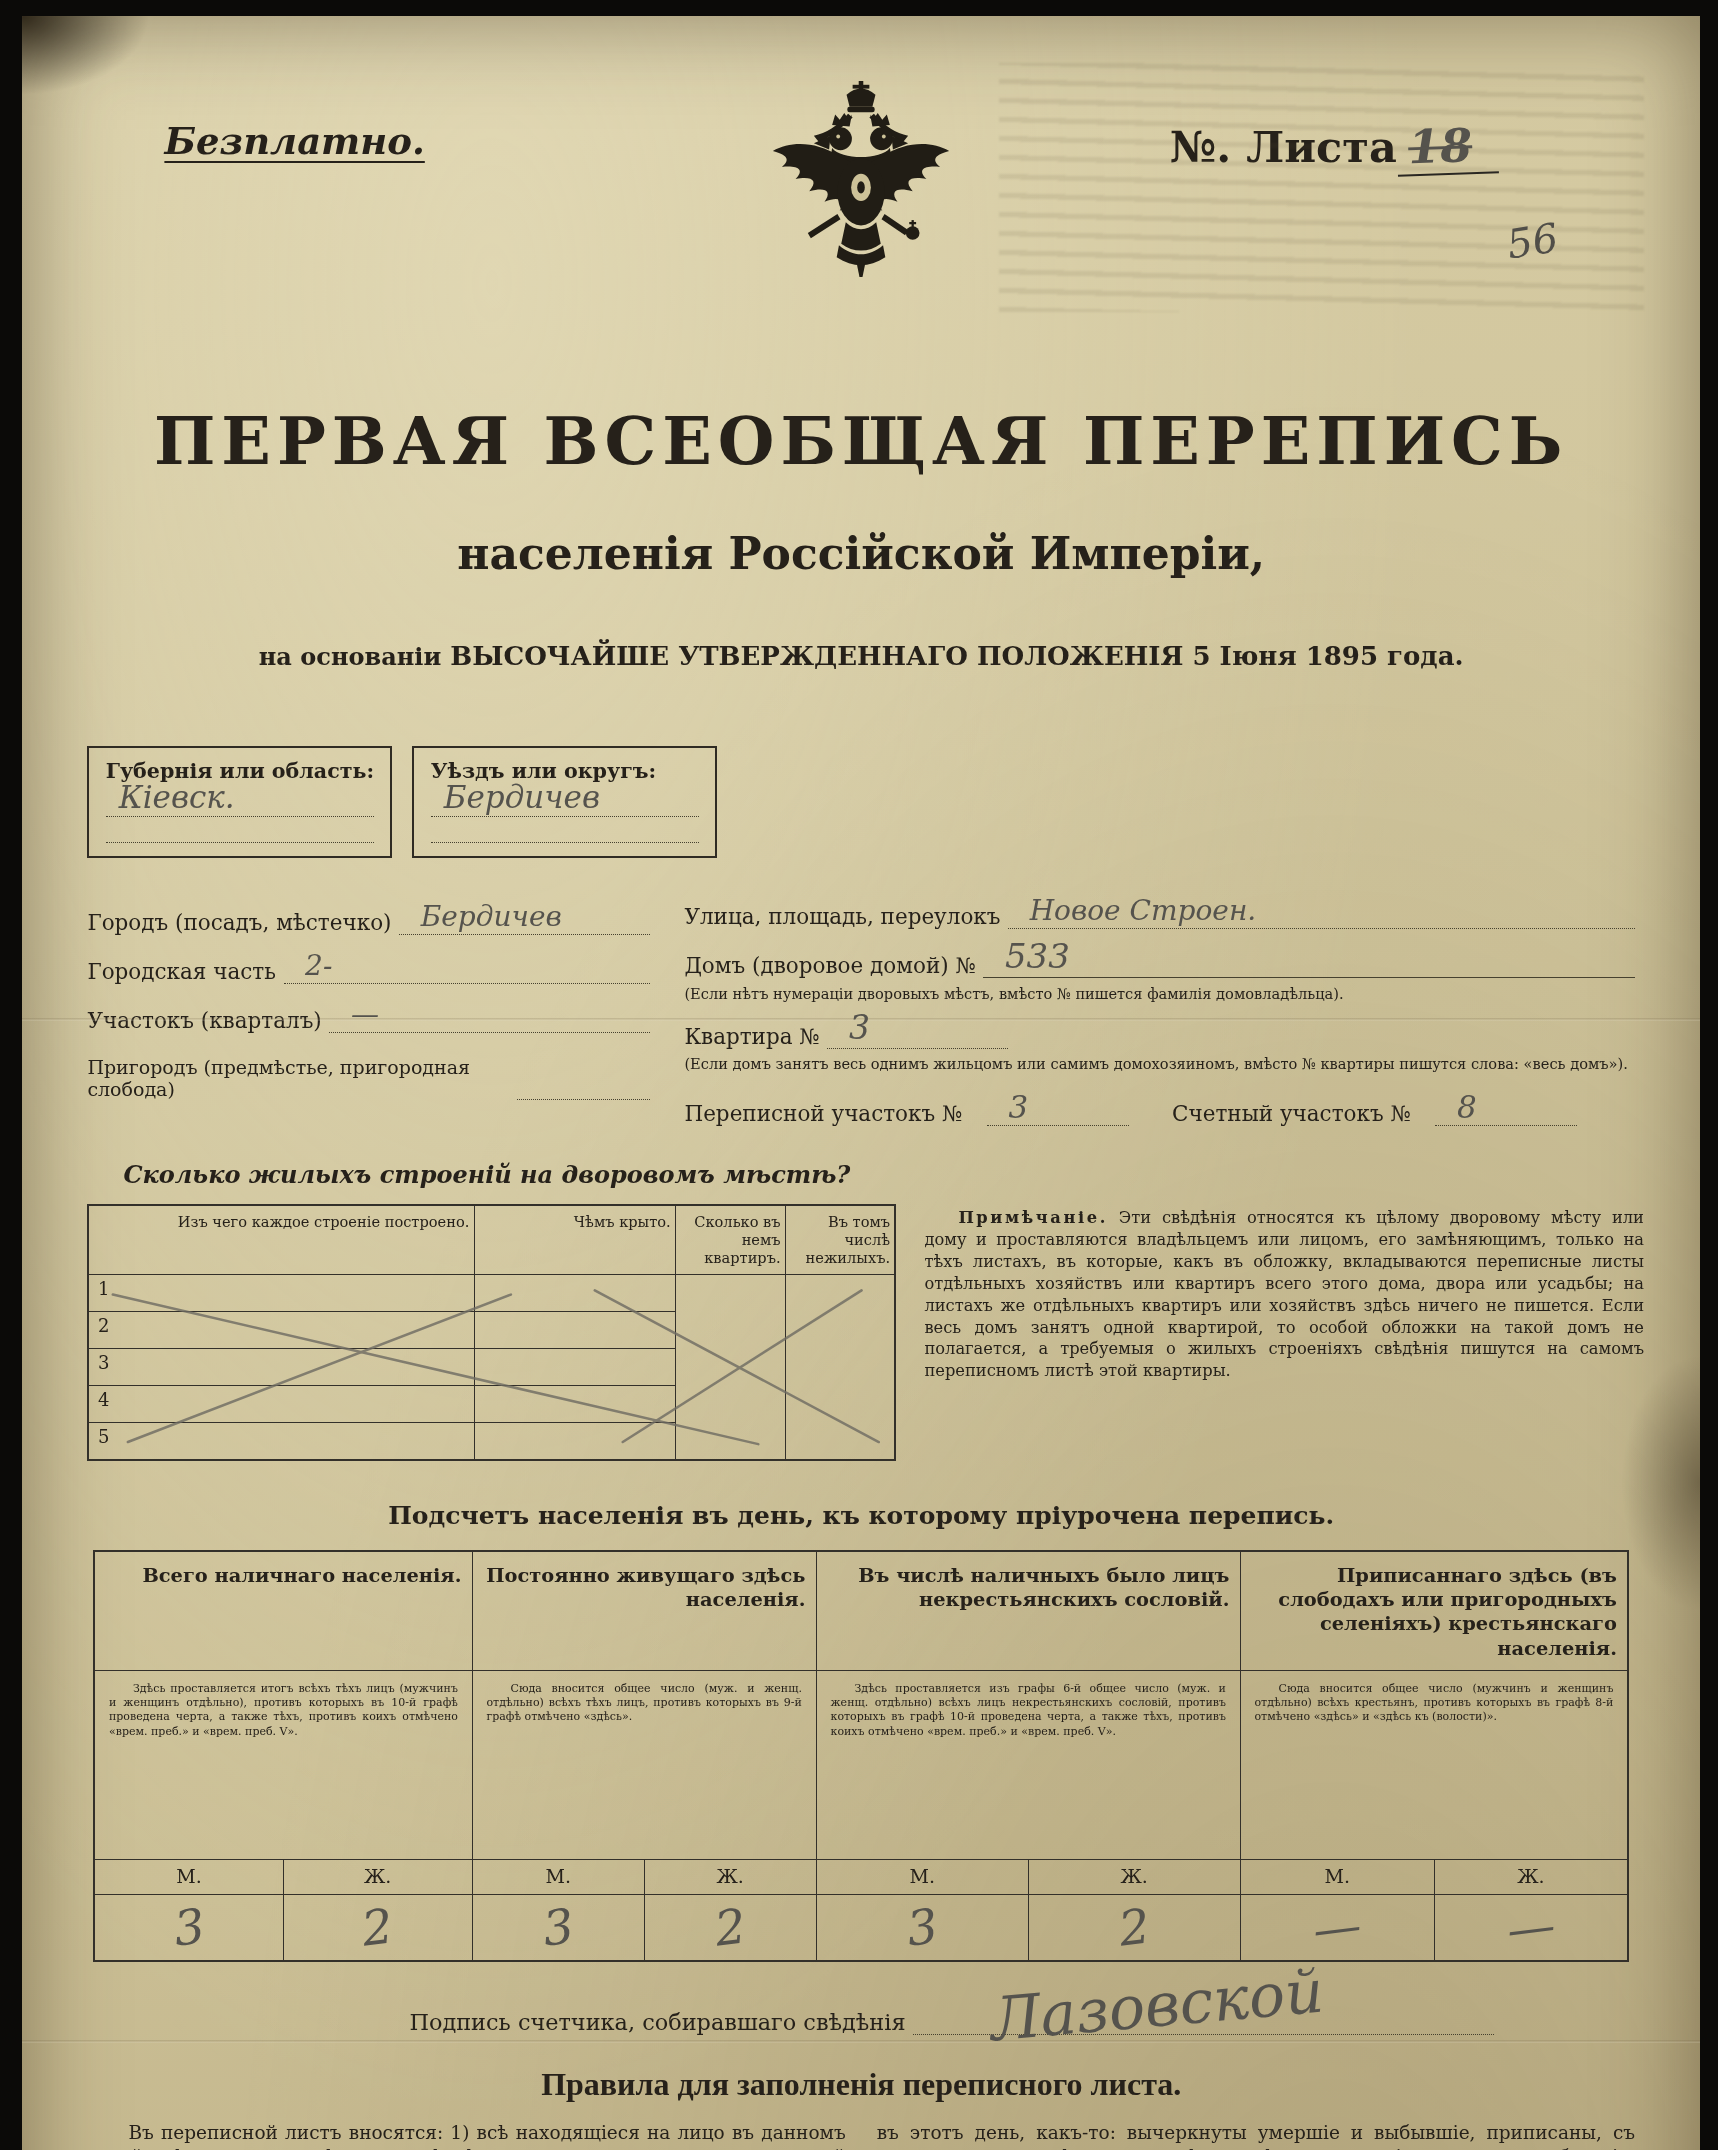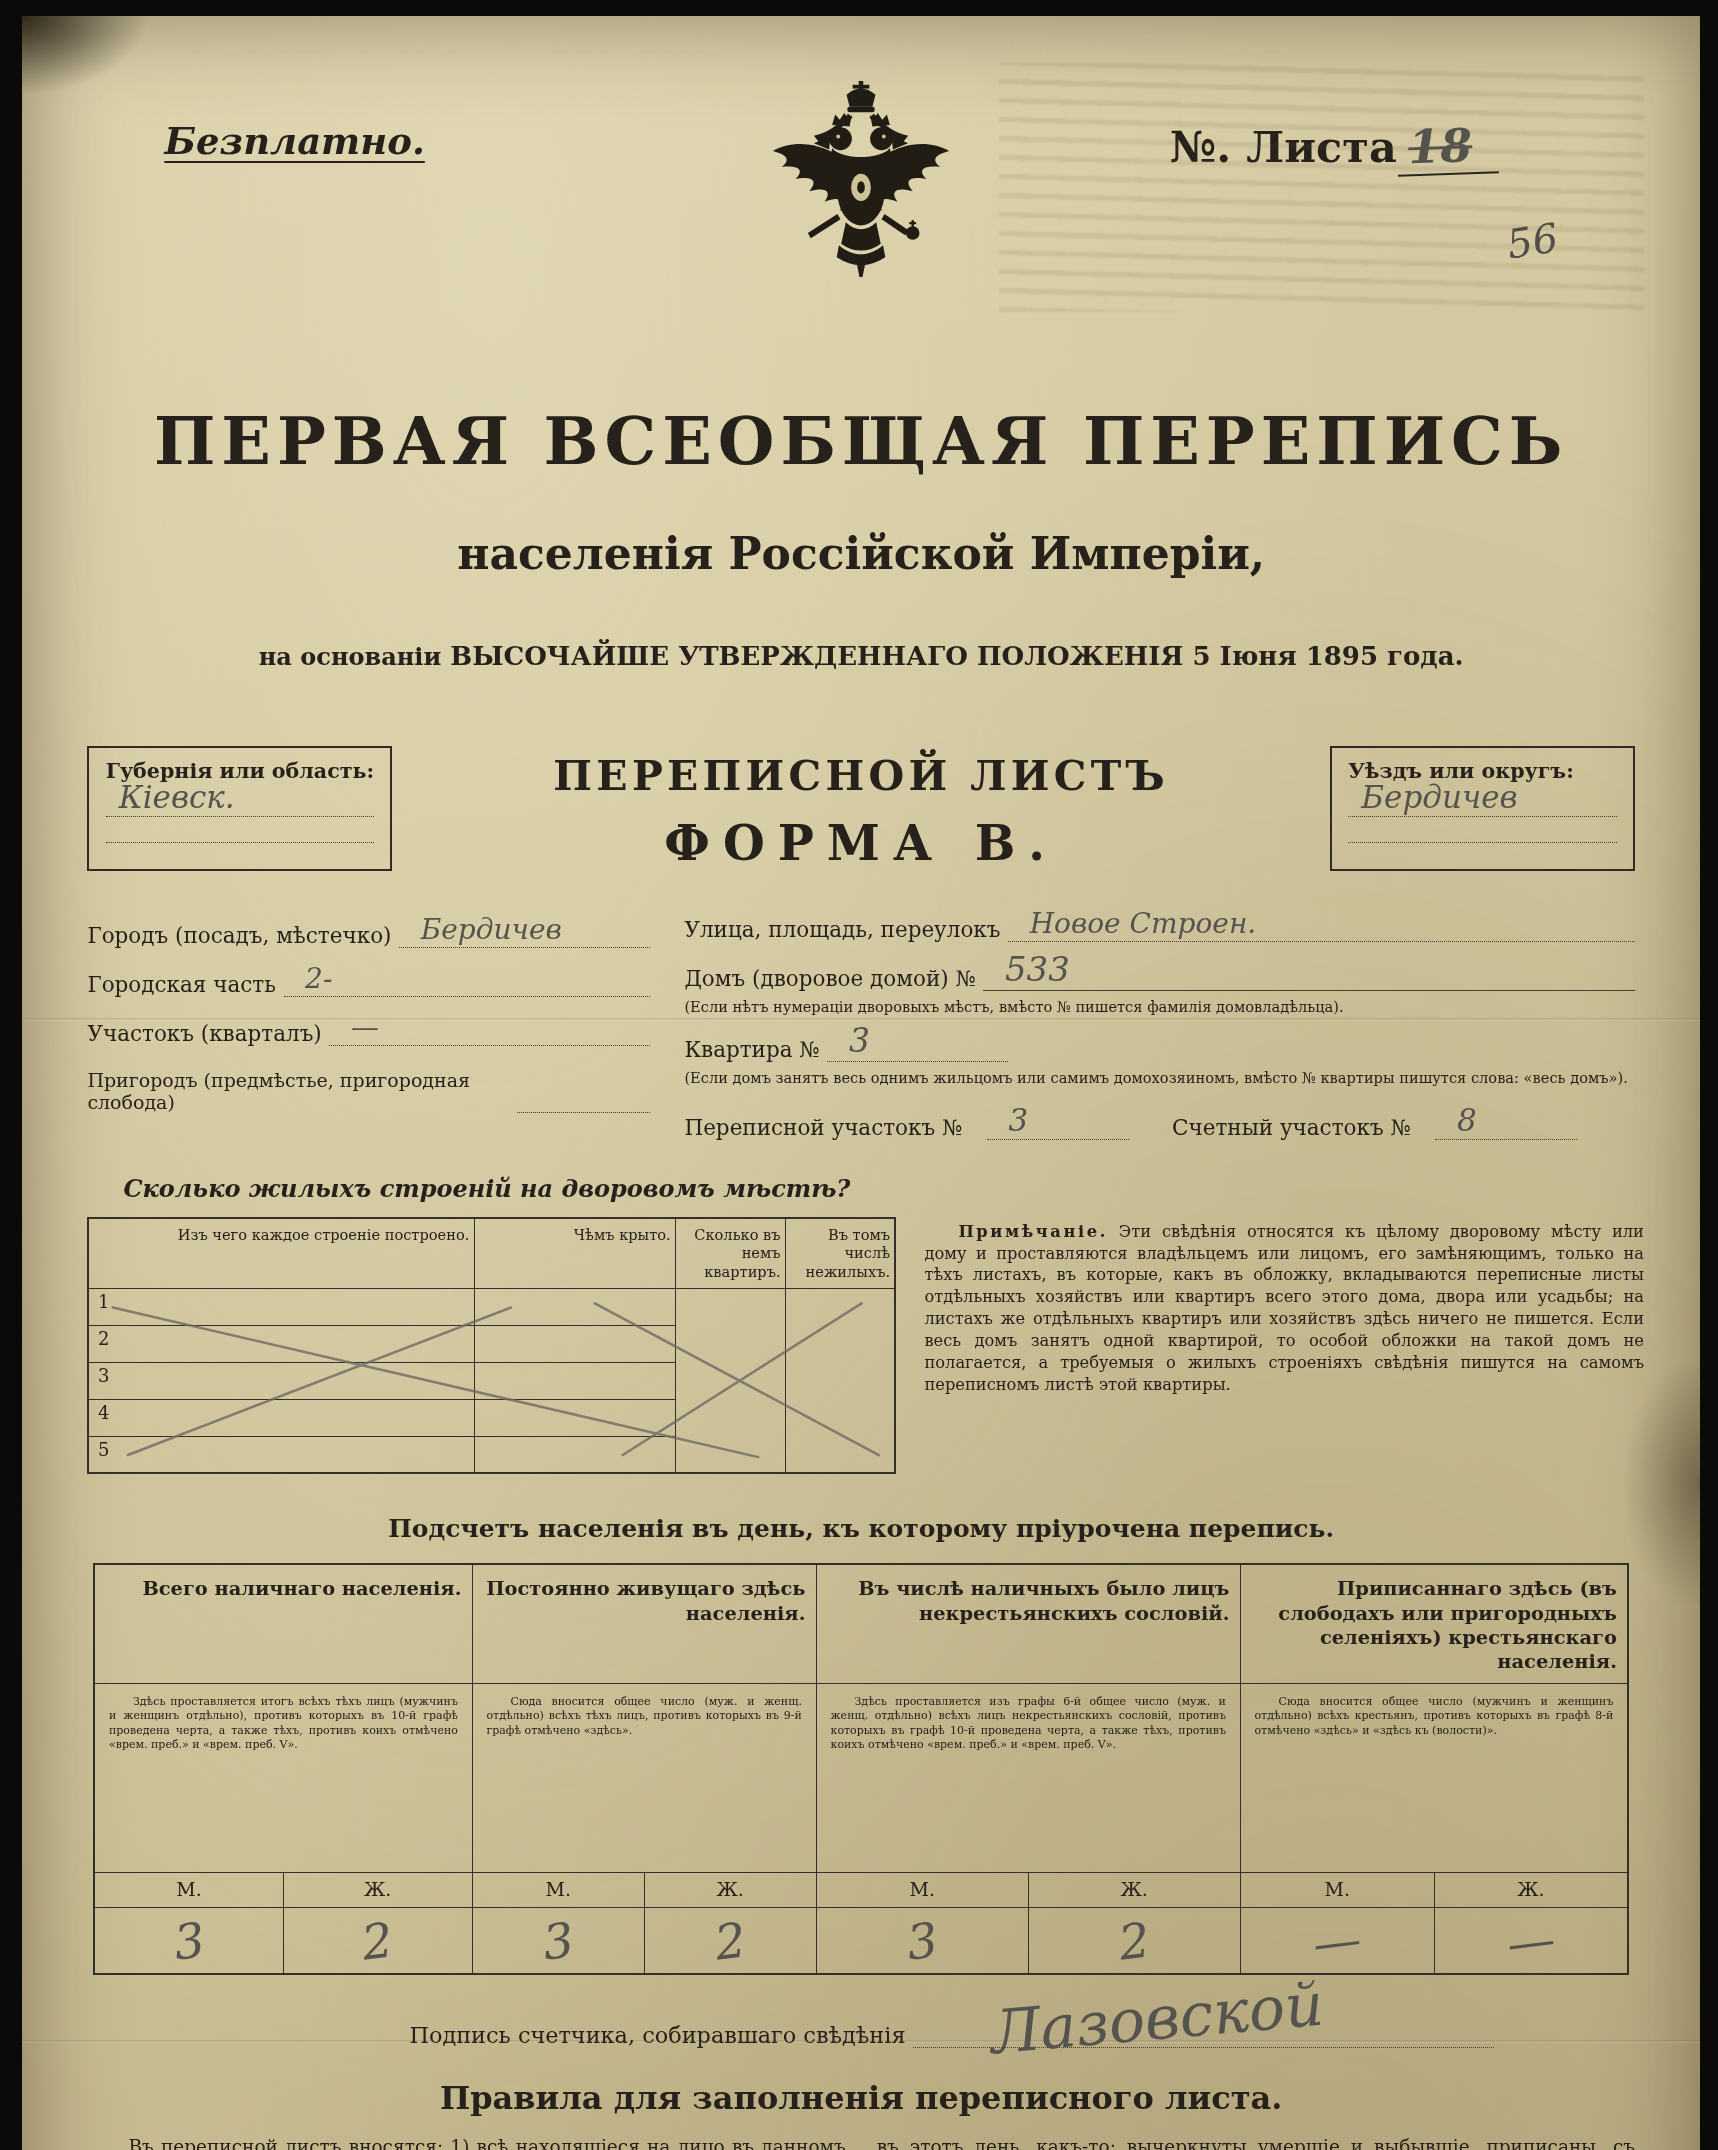--- a/index.html
+++ b/index.html
@@ -91,21 +91,21 @@
   .ct-head th { font-size:19.4px; font-weight:bold; padding:12px 10.3px 8.6px; vertical-align:top; line-height:1.25; height:95px;text-align:right; }
   .ct-desc td { font-size:11px; text-align:justify; padding:11.2px 13.8px; vertical-align:top; height:189px; line-height:1.3; text-indent:24px; }
   .ct-mzh td { font-size:19px; text-align:center; padding:5.2px 0 6.9px; }
   .ct-vals td { height:67px; text-align:center; vertical-align:middle; }
   .ct-vals .hand { font-size:48px; display:inline-block; transform:rotate(-7deg); }
   
   .sig-row { display:flex; align-items:flex-end; margin:45px 206px 0 387px; font-size:22.4px; position:relative; }
   .sig-fill { flex:1; border-bottom:1.7px dotted #46412f; height:27.5px; position:relative; margin-left:7.7px; }
   .sig-hand { position:absolute; left:77px; bottom:-6px; font-size:60px; transform:rotate(-5deg); white-space:nowrap; }
   
-  .rules-title { text-align:center; font-size:32px; font-weight:bold; margin-top:31px; }
+  .rules-title { text-align:center; font-size:32px; font-weight:bold; margin-top:31px;font-family:Liberation Serif, serif; }
   .rules-cols { display:flex; gap:31px; padding:0 65px; margin-top:18px; }
   .rcol { flex:1; font-size:18.5px; line-height:1.33; text-align:justify; }
   .rcol p { text-indent:41px; margin-bottom:3.4px; }
   .rcol p.noindent { text-indent:0; }
 </style>
 </head>
 <body>
 
 <div class="paper">
 
@@ -161,24 +161,20 @@
     <span>ВЫСОЧАЙШЕ УТВЕРЖДЕННАГО ПОЛОЖЕНІЯ 5 Іюня 1895 года.</span>
   </div>
 
   <div class="hdr-row">
     <div class="hdr-box">
       <div class="hdr-label">Губернія или область:</div>
       <div class="dotfill">
         <span class="hand">Кіевск.</span>
       </div>
       <div class="dotfill short"></div>
-    </div>
-    <div class="hdr-center">
-      <div class="list-title">ПЕРЕПИСНОЙ ЛИСТЪ</div>
-      <div class="form-title">ФОРМА В.</div>
     </div>
     <div class="hdr-box">
       <div class="hdr-label">Уѣздъ или округъ:</div>
       <div class="dotfill">
         <span class="hand">Бердичев</span>
       </div>
       <div class="dotfill short"></div>
     </div>
   </div>
 

